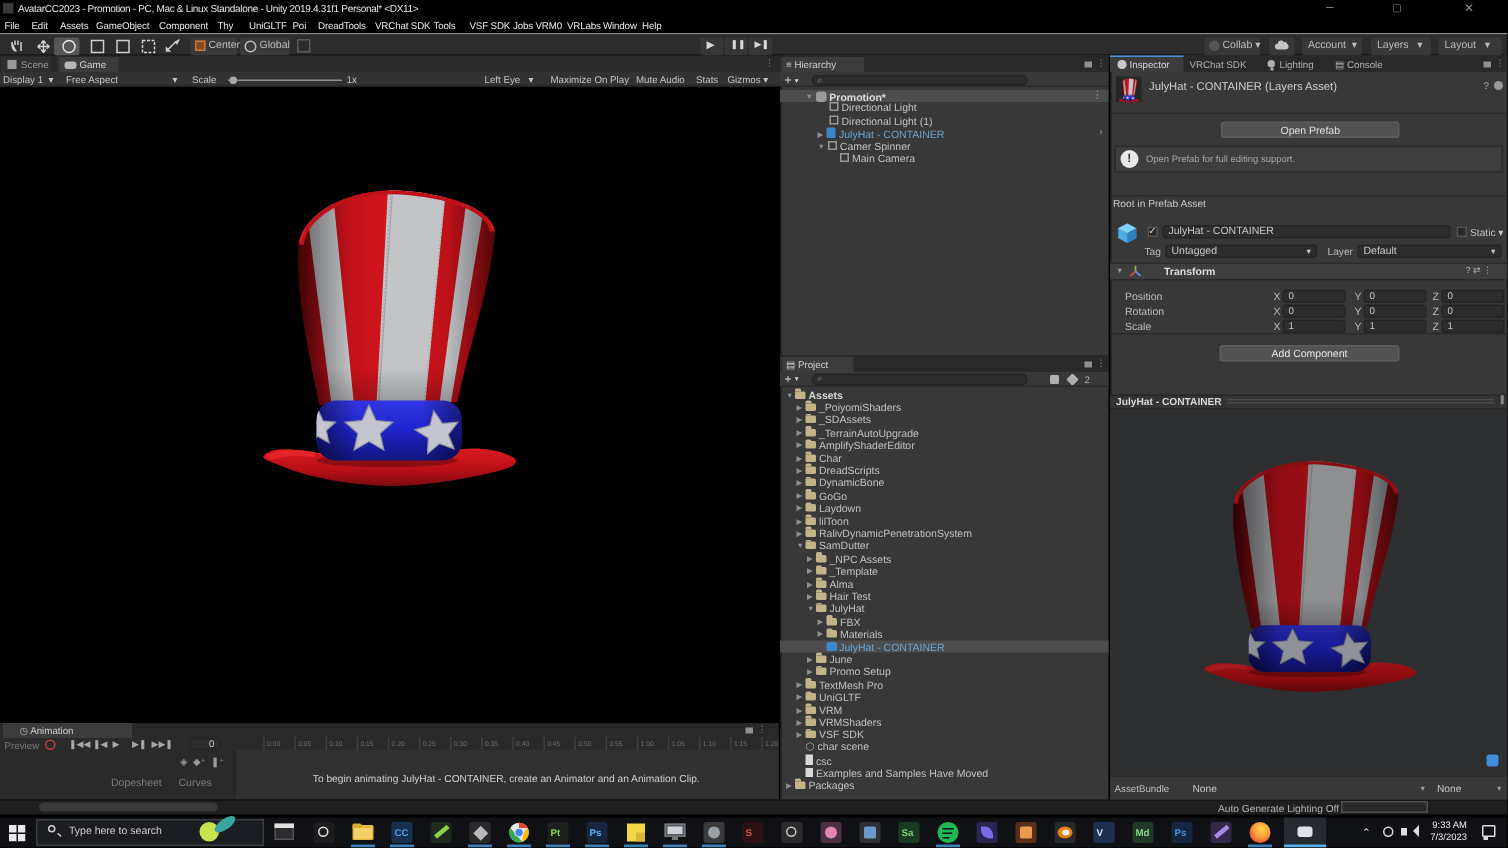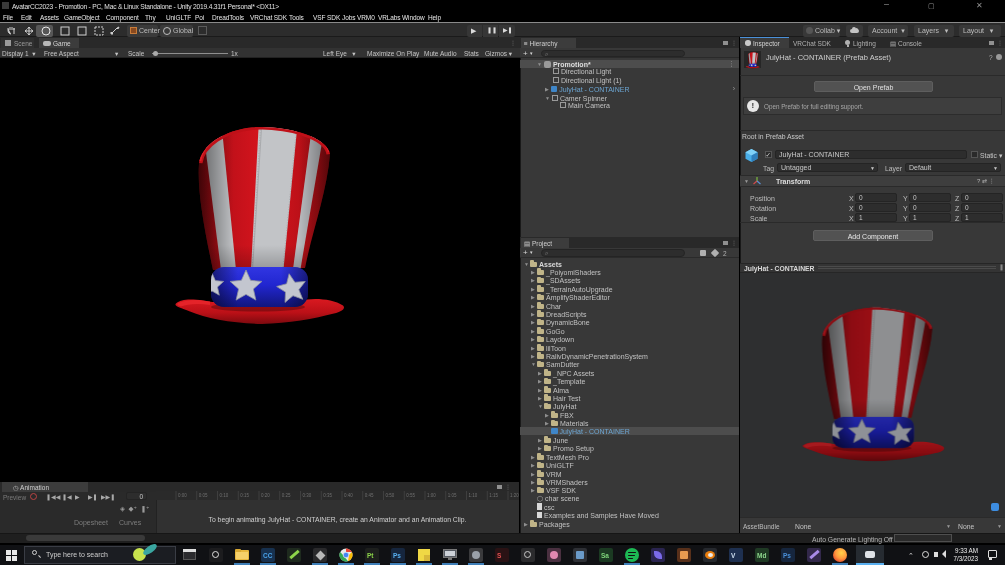--- a/index.html
+++ b/index.html
@@ -259,21 +259,21 @@
 <div class="t" style="left:753px;top:38.5px;color:#d5d5d5;font-size:6.5px">Inspector</div>
 <div class="t" style="left:793px;top:38.5px;color:#b0b0b0;font-size:6.5px">VRChat SDK</div>
 <div class="a" style="left:845px;top:40px;width:5px;height:5px;background:#b0b0b0;border-radius:50%"></div>
 <div class="a" style="left:846.5px;top:45px;width:2px;height:2px;background:#b0b0b0"></div>
 <div class="t" style="left:853px;top:38.5px;color:#b0b0b0;font-size:6.5px">Lighting</div>
 <div class="t" style="left:890px;top:38.5px;color:#b0b0b0;font-size:6.5px">▤ Console</div>
 <div class="a" style="left:989px;top:41px;width:5px;height:4px;background:#909090"></div>
 <div class="t" style="left:997px;top:38.5px;color:#909090;font-size:6px">⋮</div>
 
 <div class="a" style="left:744px;top:51px;width:17px;height:17px;background:#262626"></div>
-<div class="t" style="left:766px;top:53px;color:#cfcfcf;font-size:7.5px">JulyHat - CONTAINER (Prefab Asset)</div>
+<div class="t" style="left:766px;top:53px;color:#cfcfcf;font-size:7.5px">JulyHat - CONTAINER (Layers Asset)</div>
 <div class="t" style="left:989px;top:53px;color:#b5b5b5;font-size:6.5px">?</div>
 <div class="a" style="left:996px;top:54px;width:6px;height:6px;background:#9a9a9a;border-radius:50%"></div>
 <div class="a" style="left:740px;top:75px;width:265px;height:1px;background:#2a2a2a"></div>
 
 <div class="a" style="left:814px;top:81px;width:119px;height:11px;background:#525252;border-radius:2px;border:1px solid #5e5e5e"></div>
 <div class="t" style="left:814px;top:83px;width:119px;text-align:center;color:#e0e0e0">Open Prefab</div>
 
 <div class="a" style="left:743px;top:97px;width:259px;height:18px;background:#3e3e3e;border:1px solid #2c2c2c"></div>
 <div class="a" style="left:747px;top:99.5px;width:12px;height:12px;background:#e8e8e8;border-radius:50%"></div>
 <div class="t" style="left:751.5px;top:101px;color:#333;font-size:8px;font-weight:bold">!</div>

